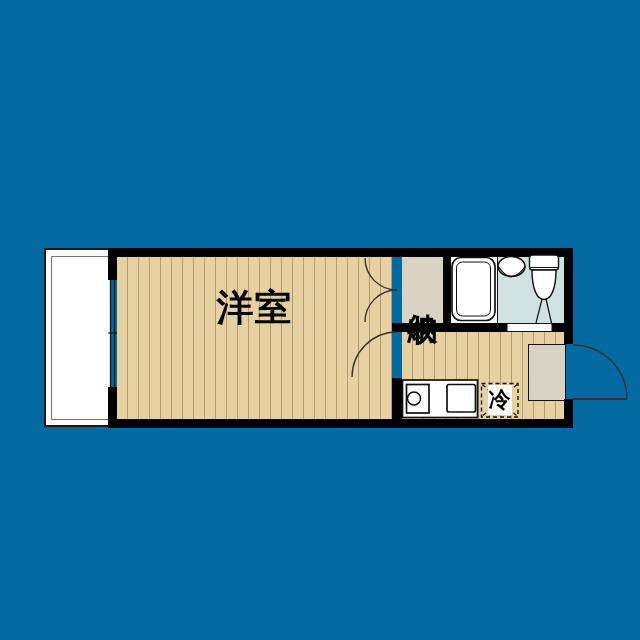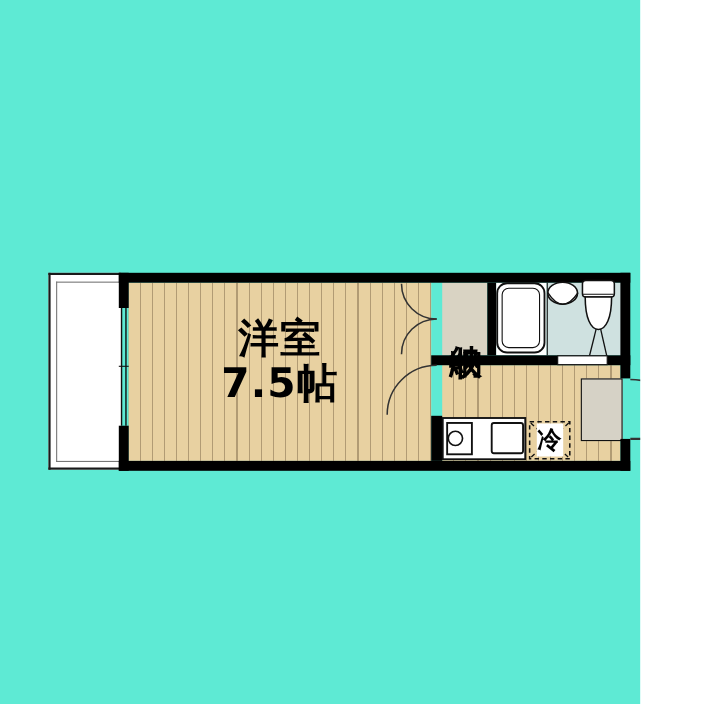--- a/index.html
+++ b/index.html
@@ -1,17 +1,17 @@
 <!DOCTYPE html>
 <html style="--wall: #000000; --wood-floor: #e8d1a1; --floor-stripe: #b19b74; --closet-floor: #d9d3c3; --bathroom-blue: #cfe1e0; --entry-tile: #d6d2c6; --line: #111111; --door-arc: #333333;"><head>
 <meta charset="utf-8">
 <style>
   html,body{margin:0;padding:0;background:#fff;}
   .canvas{
-    position:relative;width:582px;height:640px;background:#5eead4;overflow:hidden;
+    position:relative;width:640px;height:640px;background:#0369a1;overflow:hidden;
     font-family:"DejaVu Sans","Liberation Sans",sans-serif;
   }
   .wall{position:absolute;background:var(--wall,#000);z-index:3;}
   .floor{position:absolute;z-index:1;}
   .wood{
     background-color:var(--wood-floor,#e8d1a1);
     background-image:repeating-linear-gradient(to right,
       transparent 0px, transparent 10px,
       var(--floor-stripe,#b39d76) 10px, var(--floor-stripe,#b39d76) 11px);
   }
@@ -97,21 +97,20 @@
     <circle cx="414" cy="398.5" r="6.5" class="fx-line" stroke-width="1.5"></circle>
     <rect x="447" y="384.5" width="28.5" height="27.5" rx="2" class="fx" stroke-width="1.7"></rect>
 
     <line x1="482.5" y1="384.5" x2="517" y2="416" class="fx-line" stroke-width="1.2" stroke-dasharray="4,3"></line>
     <line x1="517" y1="384.5" x2="482.5" y2="416" class="fx-line" stroke-width="1.2" stroke-dasharray="4,3"></line>
     <rect x="481.5" y="383.5" width="36.5" height="33.5" fill="none" class="fx-line" stroke-width="1.4" stroke-dasharray="4,3"></rect>
   </svg>
 
   <div class="label main-room-label">
     <div>洋室</div>
-    <div>7.5帖</div>
   </div>
 
   <div class="label closet-label">収納</div>
 
   <div class="label fridge-label">
     <span>冷</span>
   </div>
 
 </div>
 

